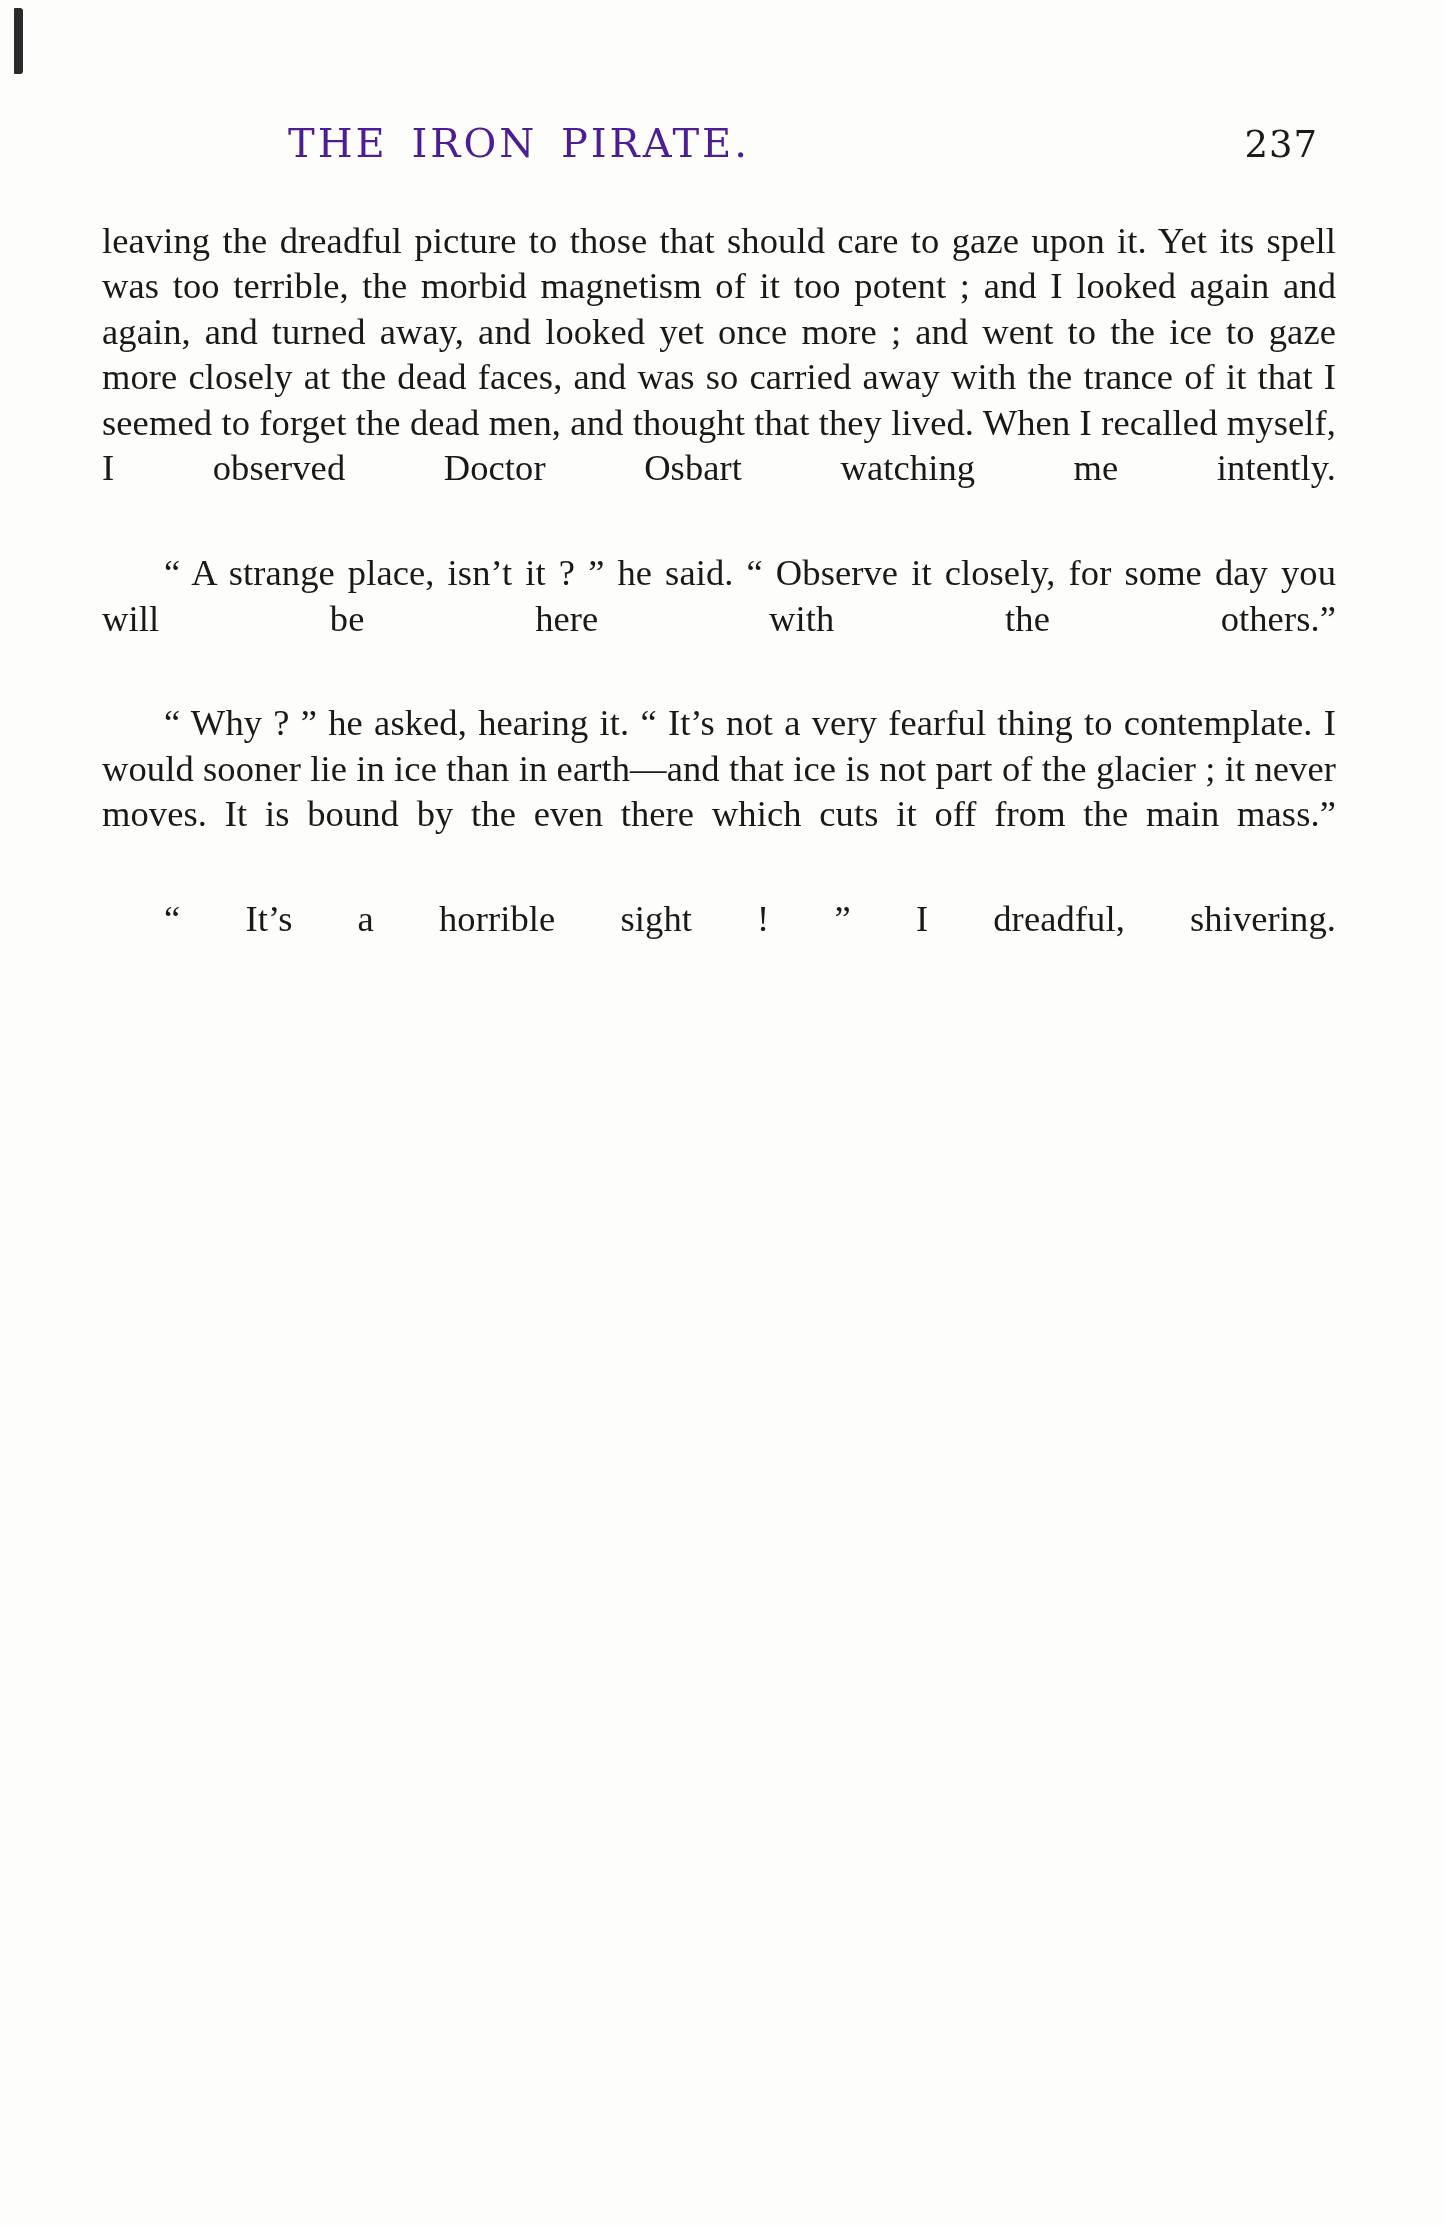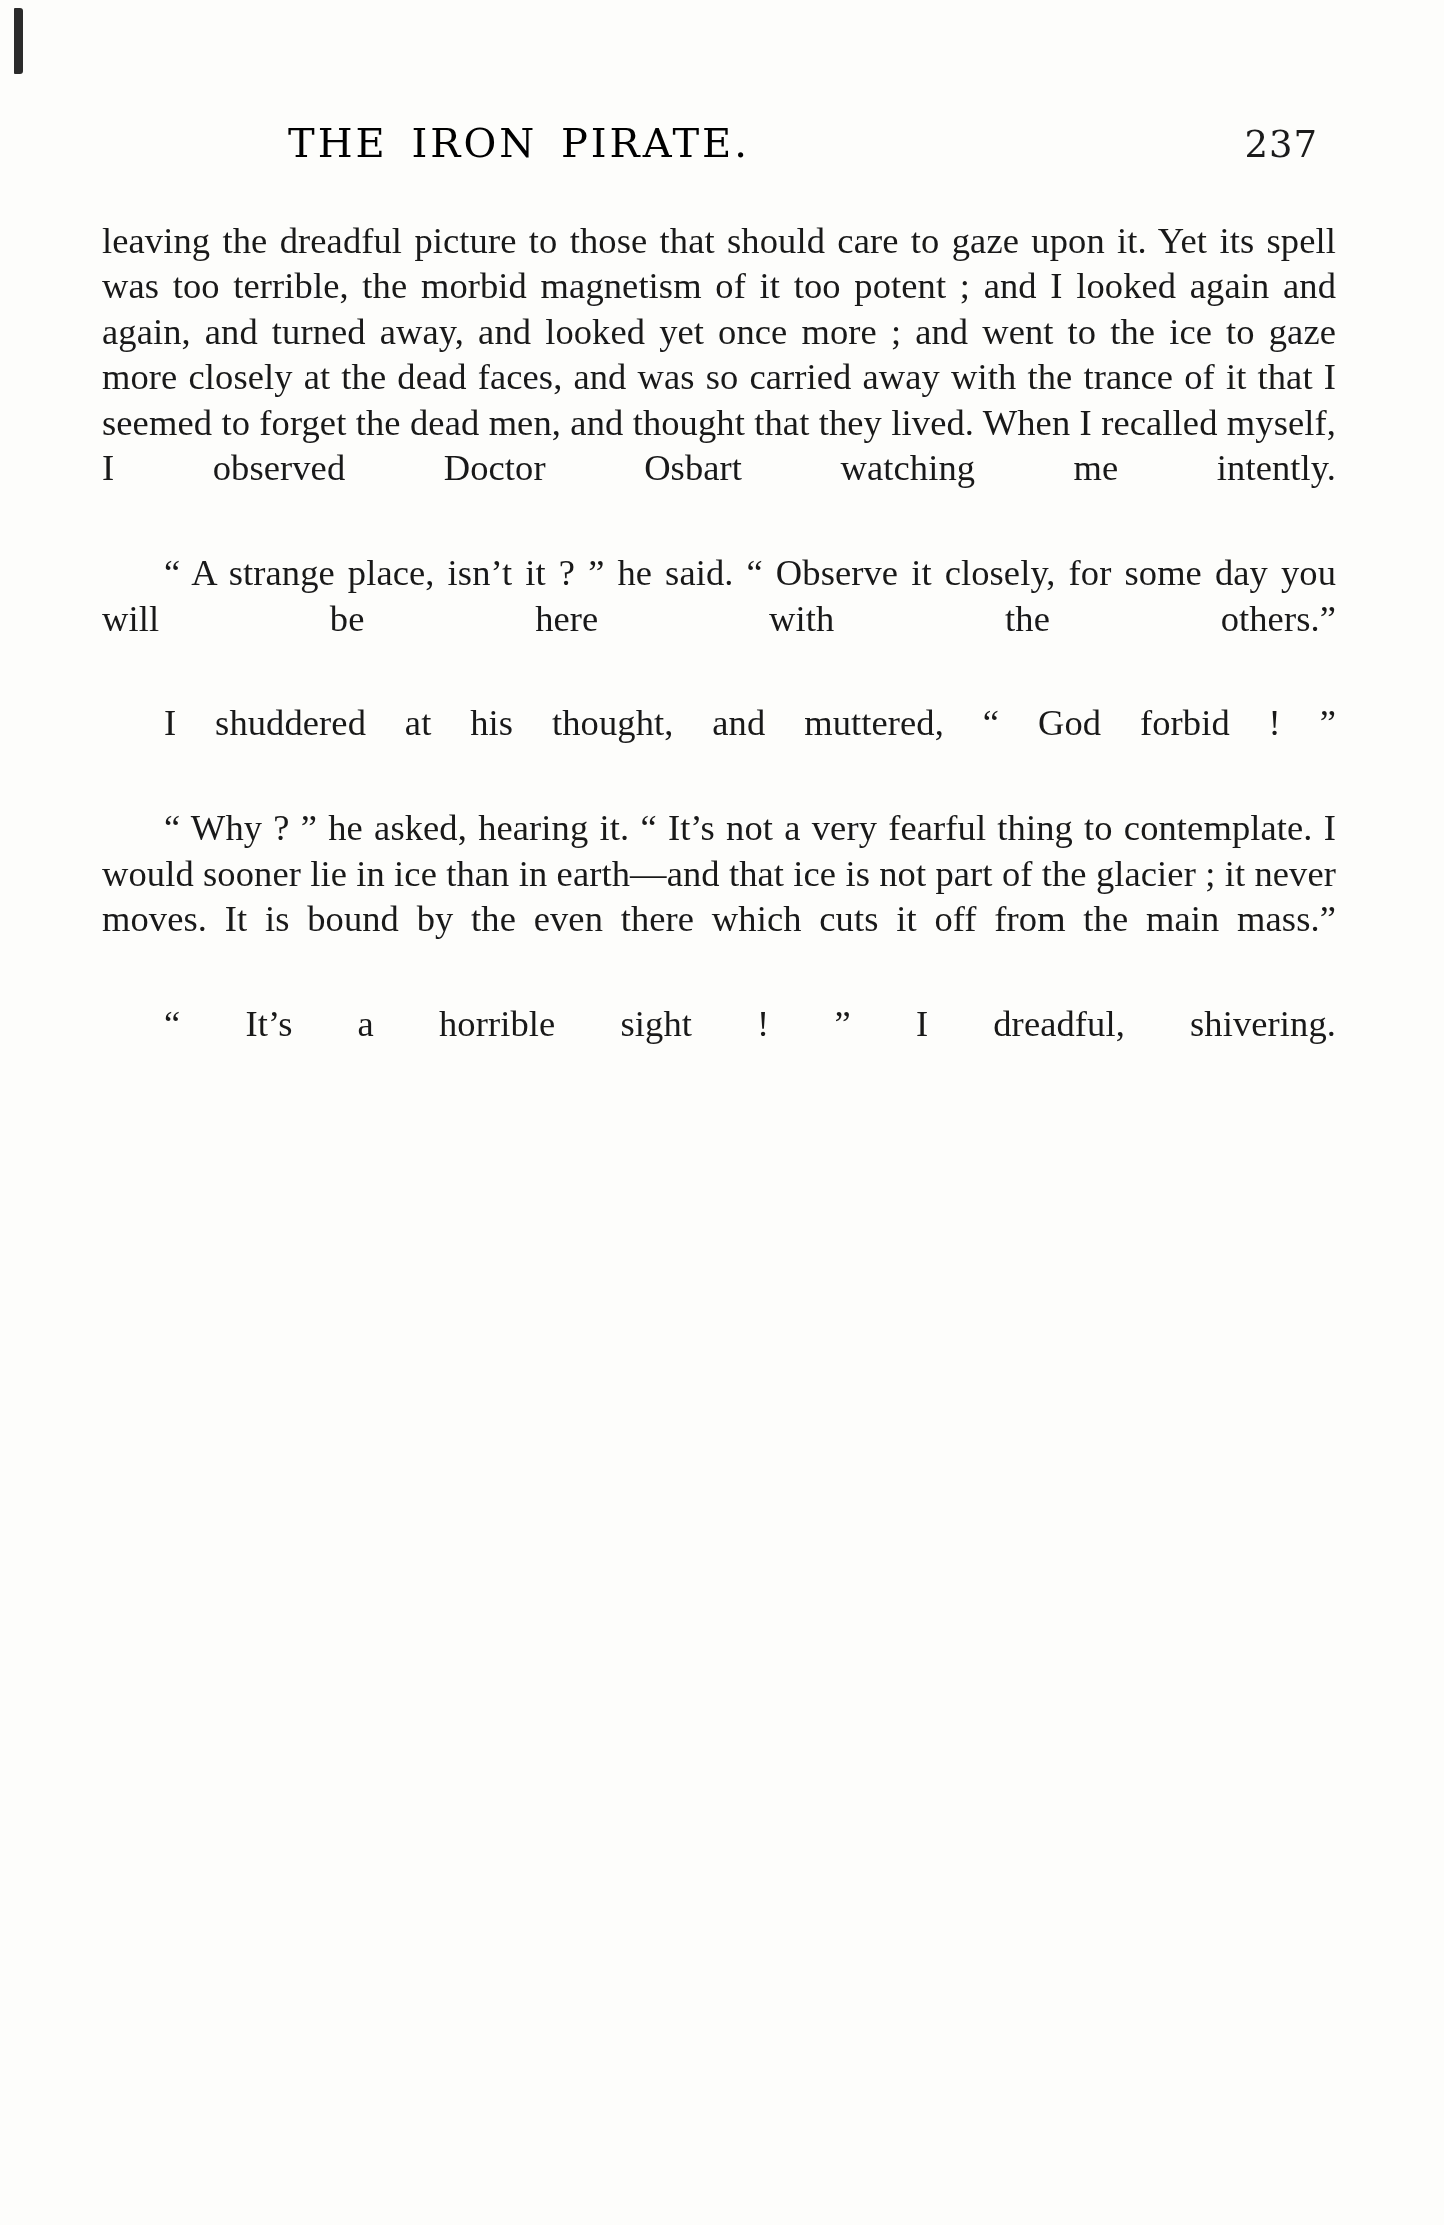--- a/index.html
+++ b/index.html
@@ -48,21 +48,21 @@
     justify-content: space-between;
     padding: 0 4px 0 200px;
     margin-bottom: 52px;
   }
 
   .running-title {
     font-family: "DejaVu Serif", serif;
     font-size: 40px;
     letter-spacing: 3px;
     word-spacing: 8px;
-    color: #000000;
+    color: #4c1d95;
     white-space: nowrap;
   }
 
   .folio {
     font-family: "DejaVu Serif", serif;
     font-size: 37px;
     letter-spacing: 1px;
     color: #1b1b1b;
     padding-right: 28px;
   }
@@ -101,19 +101,18 @@
   <div class="content">
 
     <div class="header">
       <div class="running-title">THE IRON PIRATE.</div>
       <div class="folio">237</div>
     </div>
 
     <div class="body-text">
       <p class="noindent">leaving the dreadful picture to those that should care to gaze upon it. Yet its spell was too terrible, the morbid magnetism of it too potent ; and I looked again and again, and turned away, and looked yet once more ; and went to the ice to gaze more closely at the dead faces, and was so carried away with the trance of it that I seemed to forget the dead men, and thought that they lived.  When I recalled myself, I observed Doctor Osbart watching me intently.</p>
       <p class="indent">“ A strange place, isn’t it ? ” he said.  “ Observe it closely, for some day you will be here with the others.”</p>
-      <p class="indent">I shuddered at his thought, and muttered, “ God forbid ! ”</p>
       <p class="indent">“ Why ? ” he asked, hearing it.  “ It’s not a very fearful thing to contemplate.  I would sooner lie in ice than in earth—and that ice is not part of the glacier ; it never moves.  It is bound by the even there which cuts it off from the main mass.”</p>
       <p class="indent">“ It’s a horrible sight ! ” I dreadful, shivering.</p>
     </div>
 
   </div>
 </div>
 
 </body></html>

